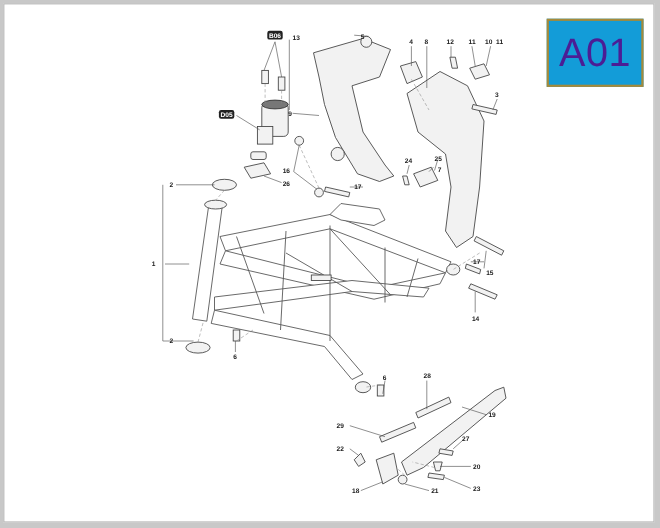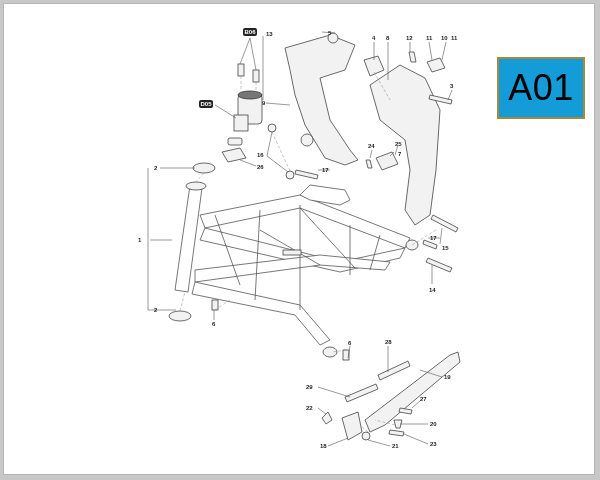--- a/index.html
+++ b/index.html
@@ -1,18 +1,18 @@
 <!DOCTYPE html>
 <html><head>
 <meta charset="utf-8">
 <style>
   html,body{margin:0;padding:0;background:#c8c8c8;}
   body{width:600px;height:480px;overflow:hidden;font-family:"Liberation Sans",sans-serif;}
   .frame{position:absolute;left:3px;top:3px;width:592px;height:472px;background:#fff;border:1px solid #b5b5b5;box-sizing:border-box;}
-  .badge{position:absolute;left:497px;top:17px;width:88px;height:62px;background:#139cd8;border:2px solid #a58a3a;box-sizing:border-box;color:#000000;font-size:36px;display:flex;align-items:center;justify-content:center;letter-spacing:0.5px;margin-top:40px;}
+  .badge{position:absolute;left:497px;top:17px;width:88px;height:62px;background:#139cd8;border:2px solid #a58a3a;box-sizing:border-box;color:#4c1d95;font-size:36px;display:flex;align-items:center;justify-content:center;letter-spacing:0.5px;}
   svg{position:absolute;left:0;top:0;}
   .lbl{font-family:"Liberation Sans",sans-serif;font-size:6px;fill:#222;font-weight:bold;}
   .box{fill:#222;}
   .boxt{font-family:"Liberation Sans",sans-serif;font-size:6px;fill:#fff;font-weight:bold;}
   .lead{stroke:#555;stroke-width:0.6;fill:none;}
   .dash{stroke:#888;stroke-width:0.5;fill:none;stroke-dasharray:3 2;}
   .tube{stroke:#555;stroke-width:0.8;fill:#fff;}
   .part{stroke:#444;stroke-width:0.8;fill:#f2f2f2;}
   .dark{stroke:#333;stroke-width:0.8;fill:#777;}
 </style>

